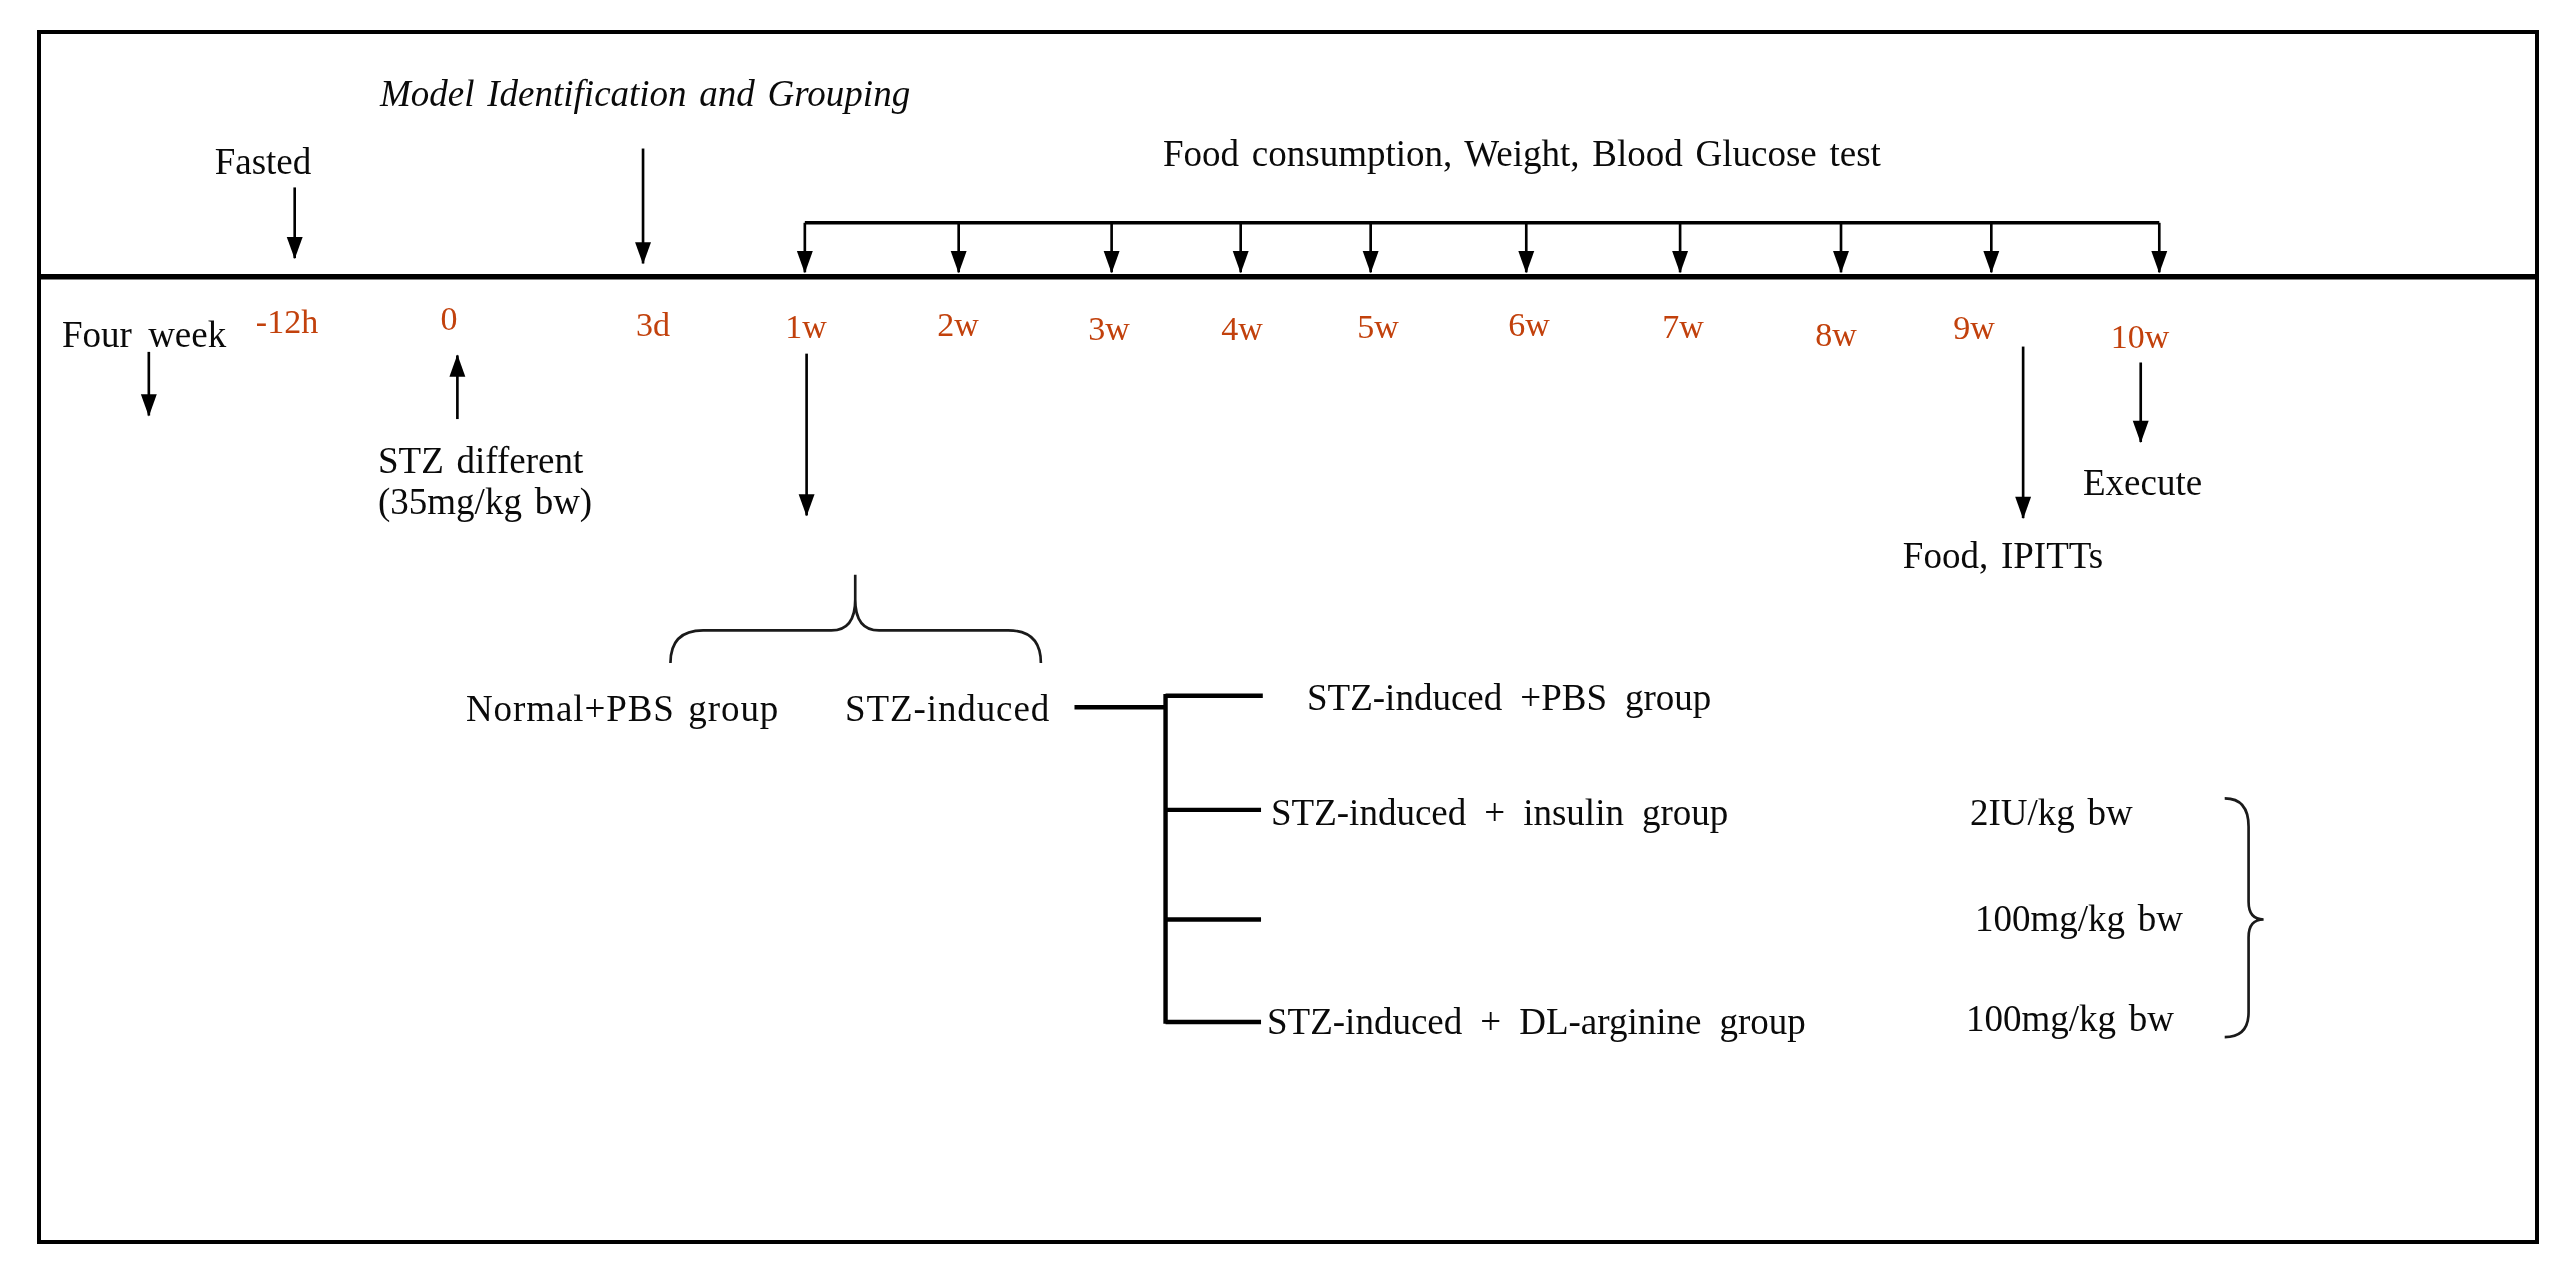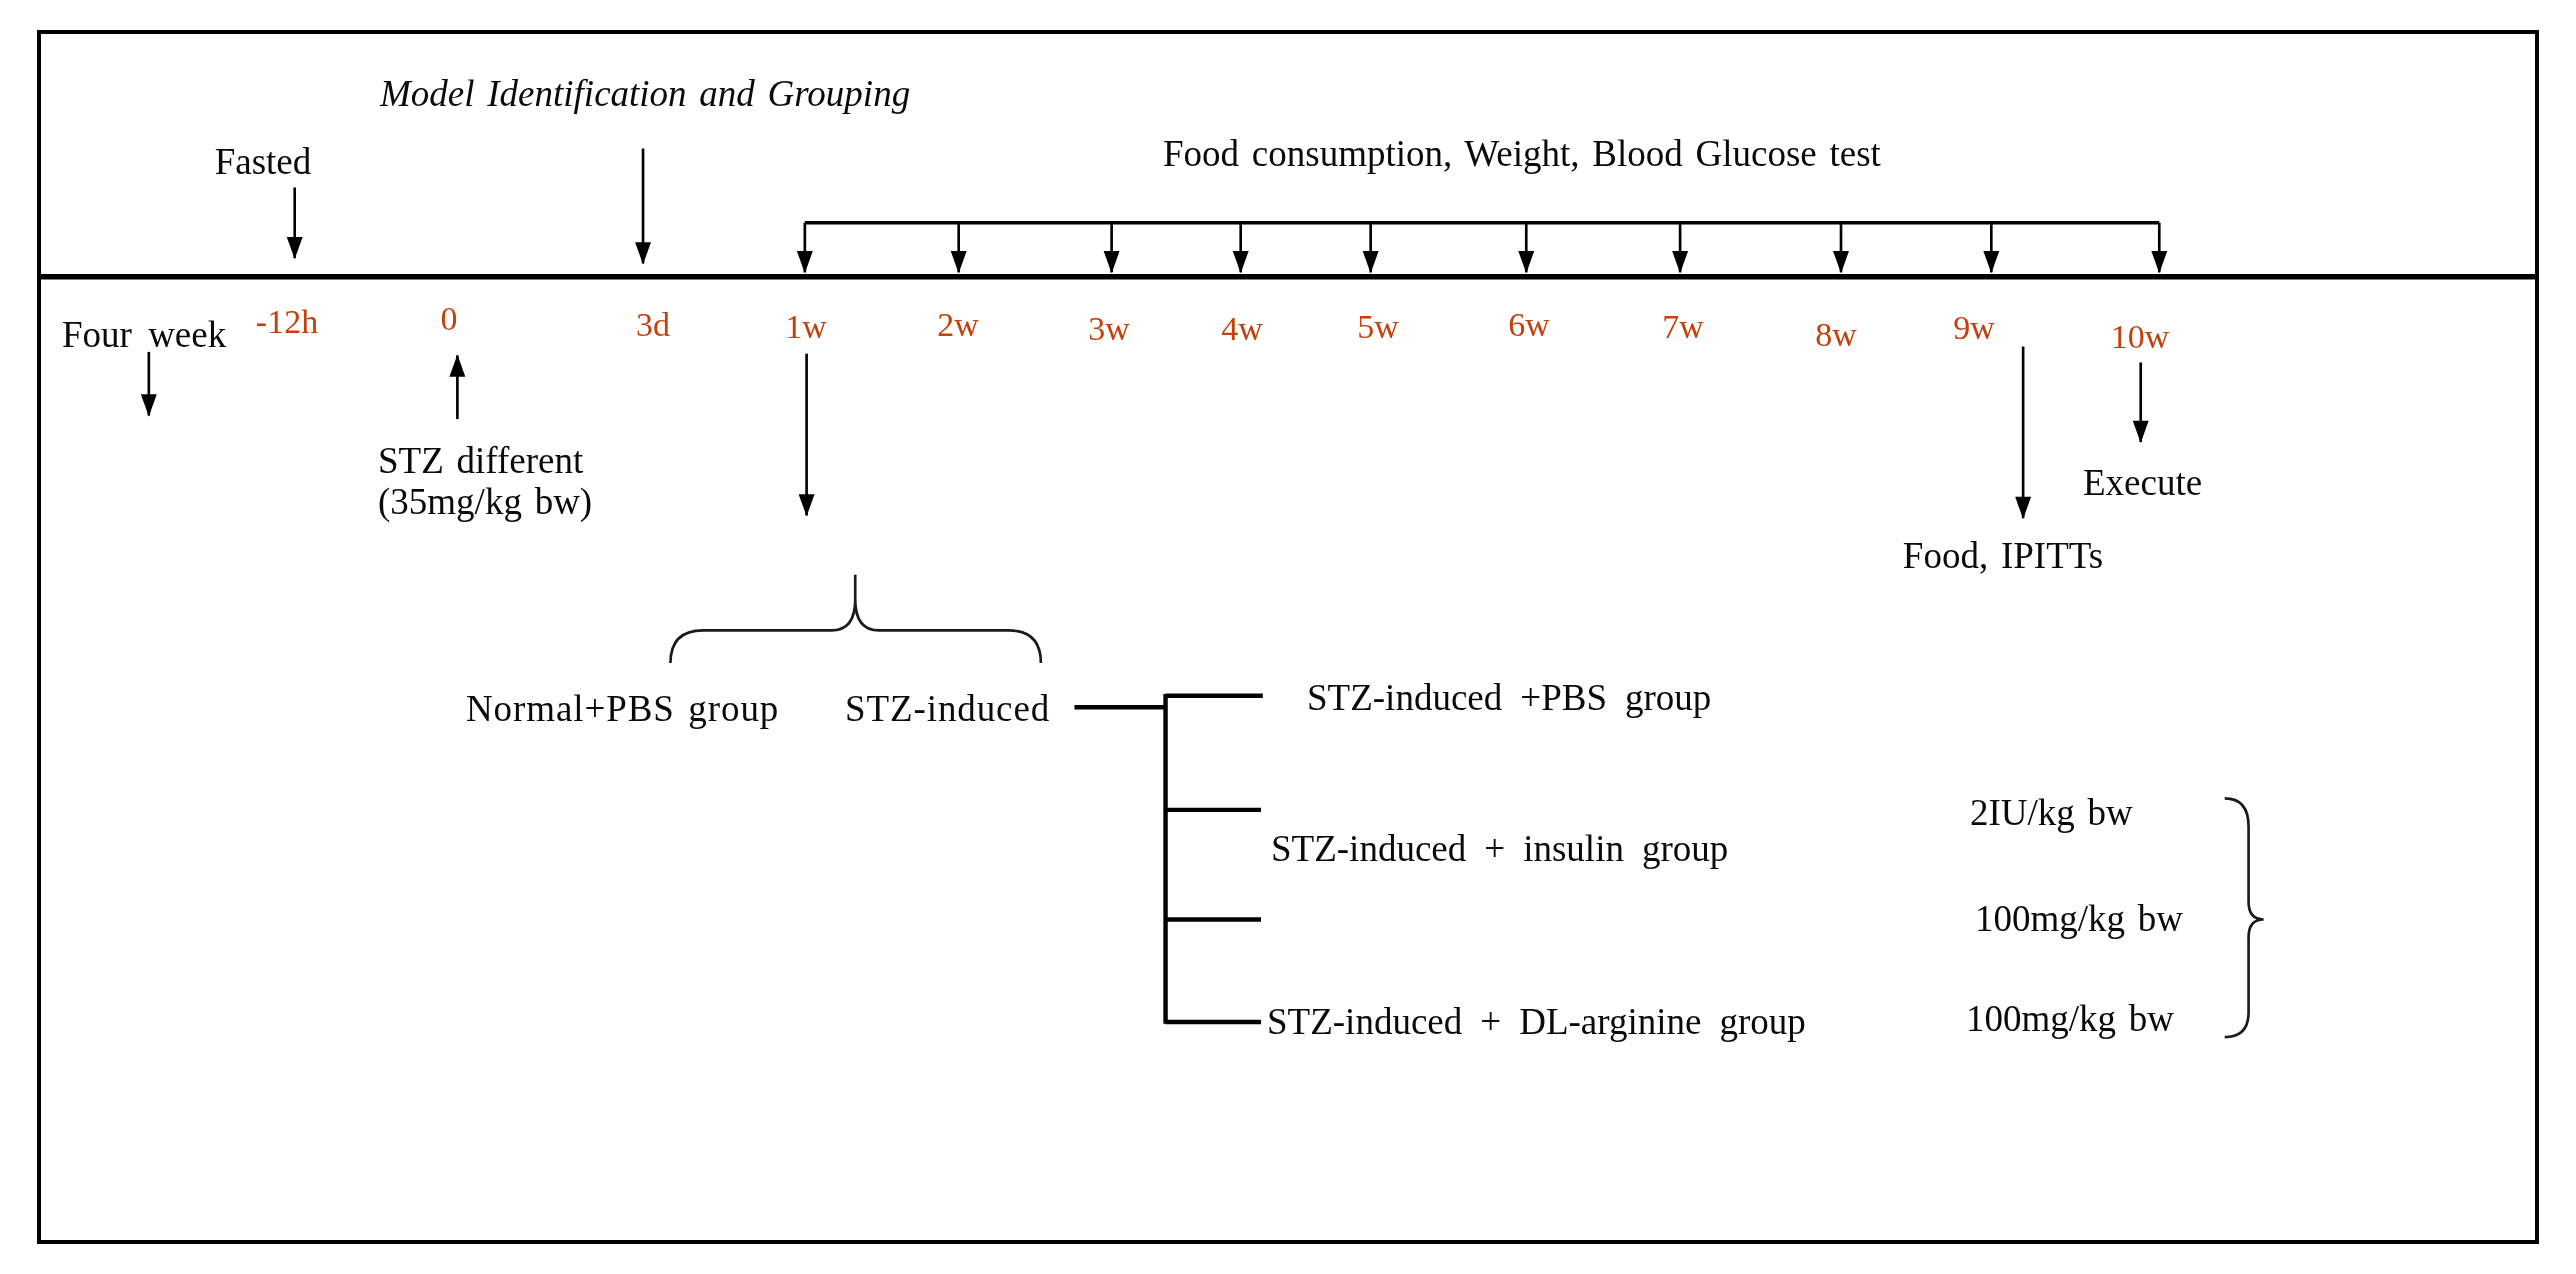--- a/index.html
+++ b/index.html
@@ -124,21 +124,21 @@
     <div>STZ different</div>
     <div>(35mg/kg bw)</div>
   </div>
 
 
   <div class="label" style="left:466px; top:688px; letter-spacing:0.9px;">Normal+PBS group</div>
 
   <div class="label" style="left:845px; top:688px; letter-spacing:0.9px;">STZ-induced</div>
 
   <div class="label tree-label" style="left:1307px; top:677px;">STZ-induced +PBS group</div>
-  <div class="label tree-label" style="left:1271px; top:828px;">STZ-induced + insulin  group</div>
+  <div class="label tree-label" style="left:1271px; top:792px;">STZ-induced + insulin  group</div>
   <div class="label tree-label" style="left:1267px; top:1001px;">STZ-induced + DL-arginine  group</div>
 
   <div class="label" style="left:1970px; top:792px;">2IU/kg bw</div>
   <div class="label" style="left:1975px; top:898px;">100mg/kg bw</div>
   <div class="label" style="left:1966px; top:998px;">100mg/kg bw</div>
 
   <div class="label" style="left:2083px; top:462px;">Execute</div>
 
   <div class="label center" style="left:2003px; top:535px;">Food, IPITTs</div>
 

